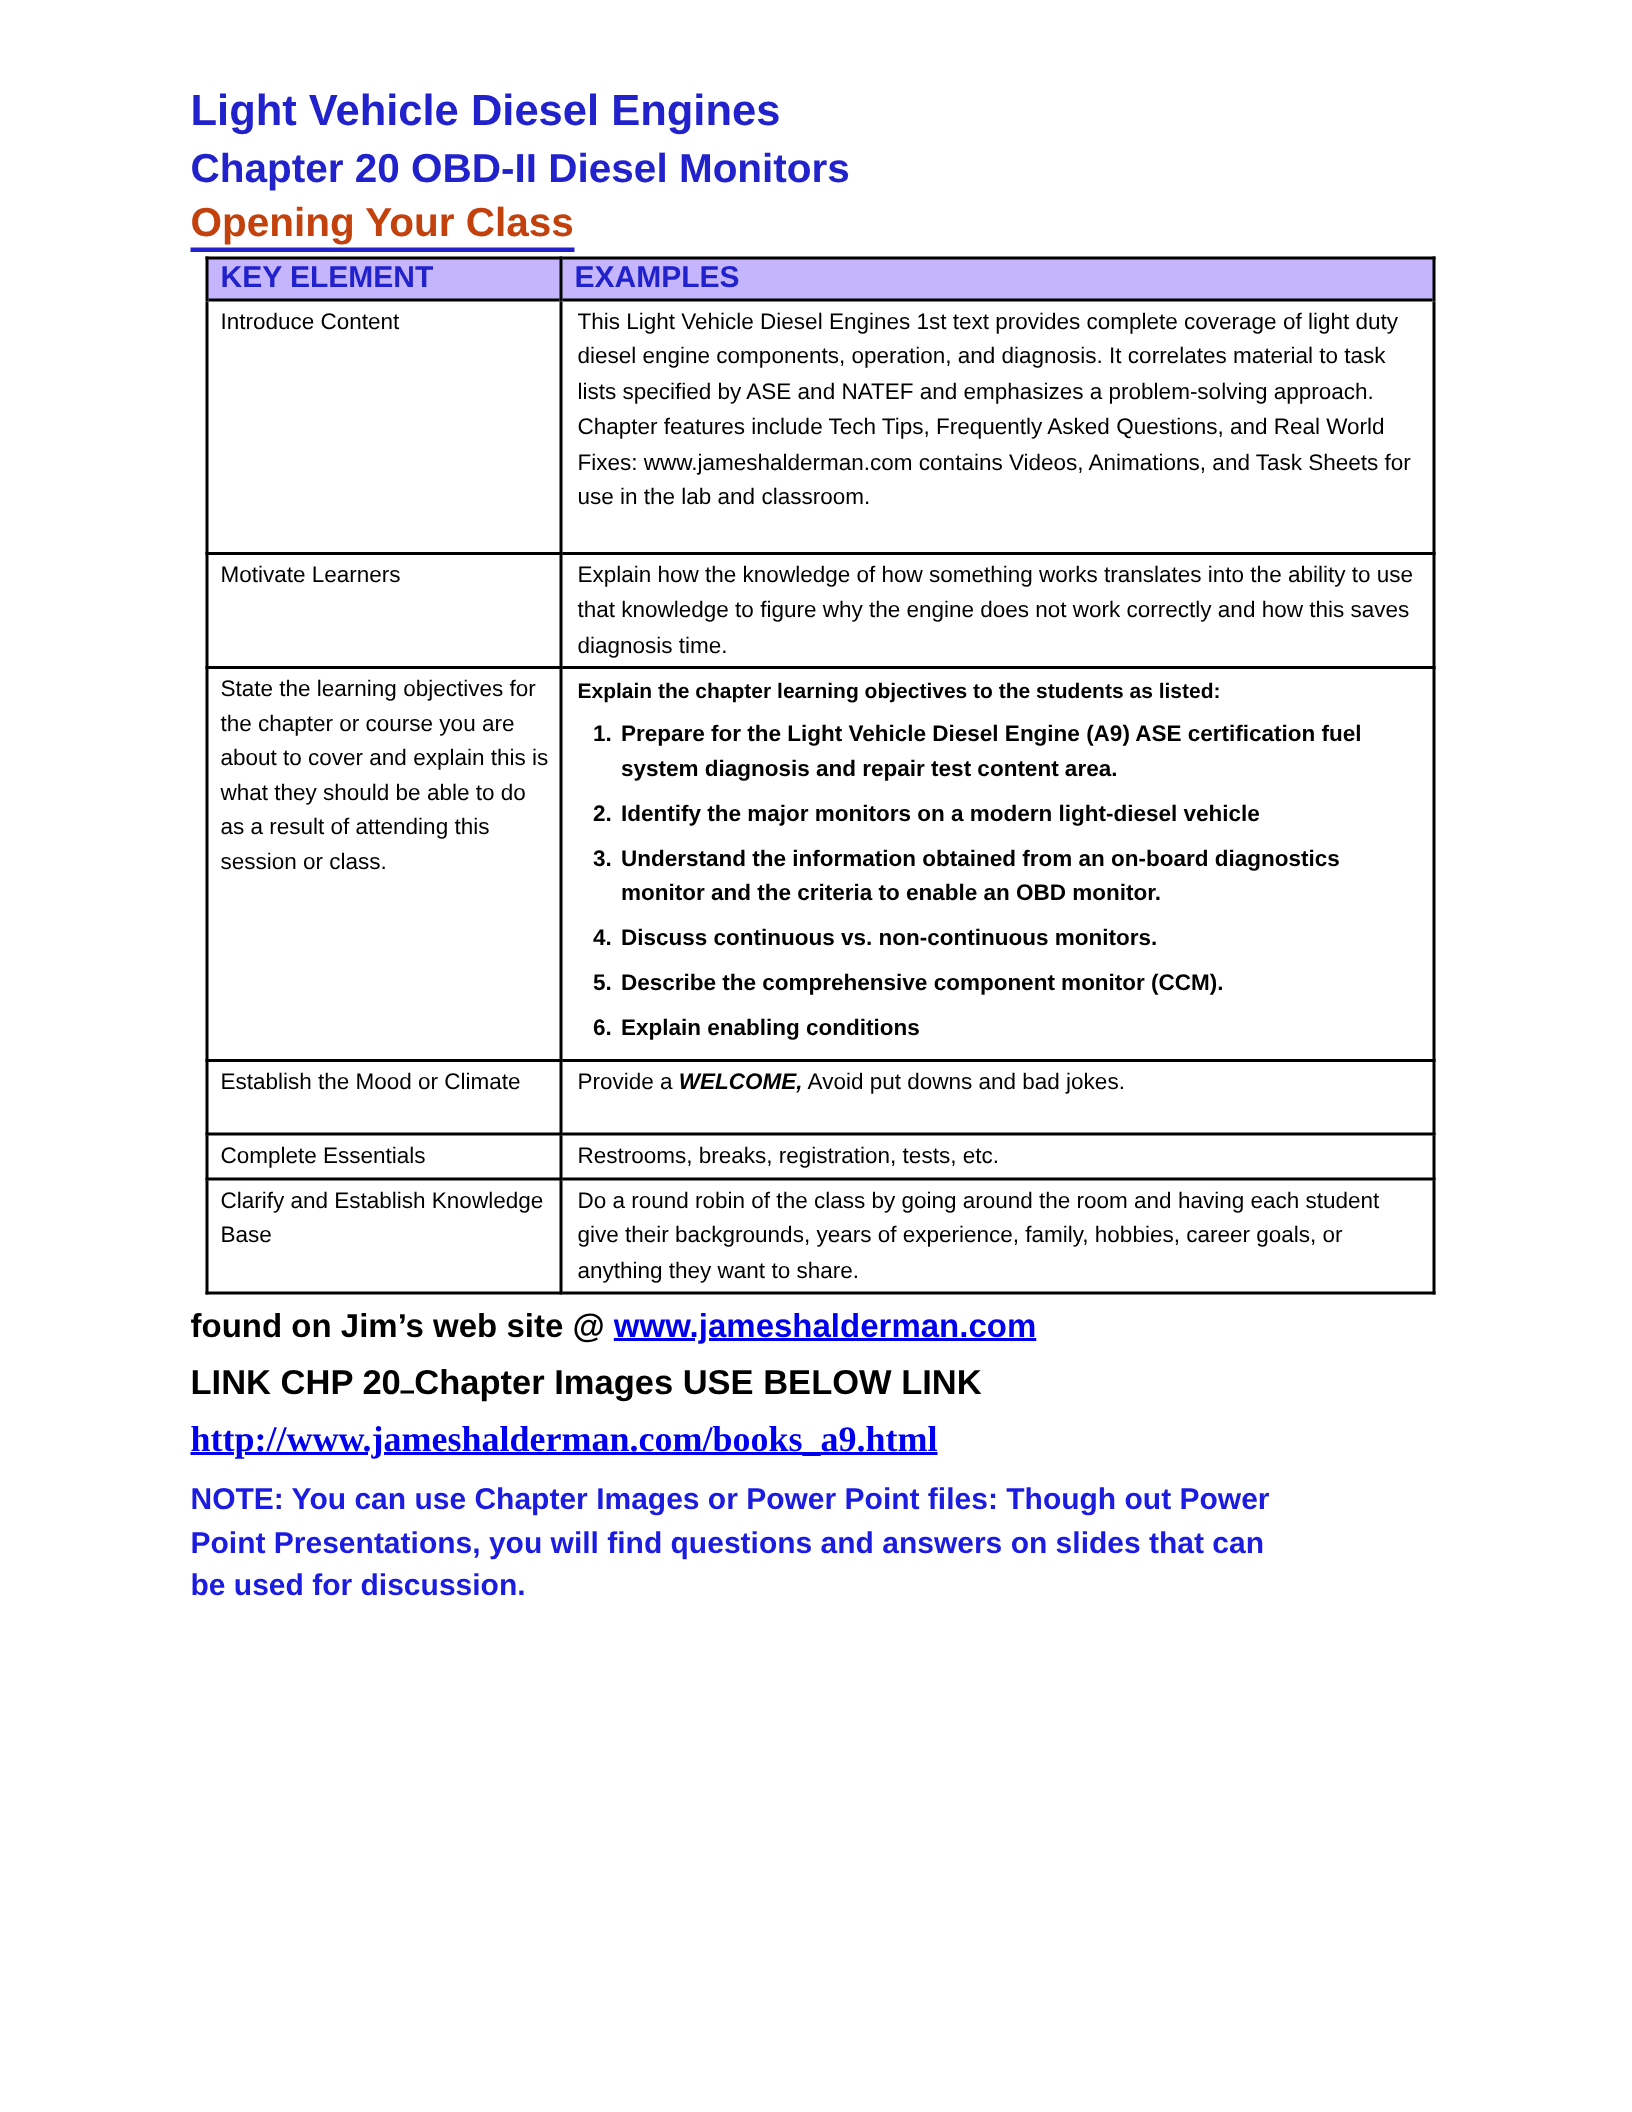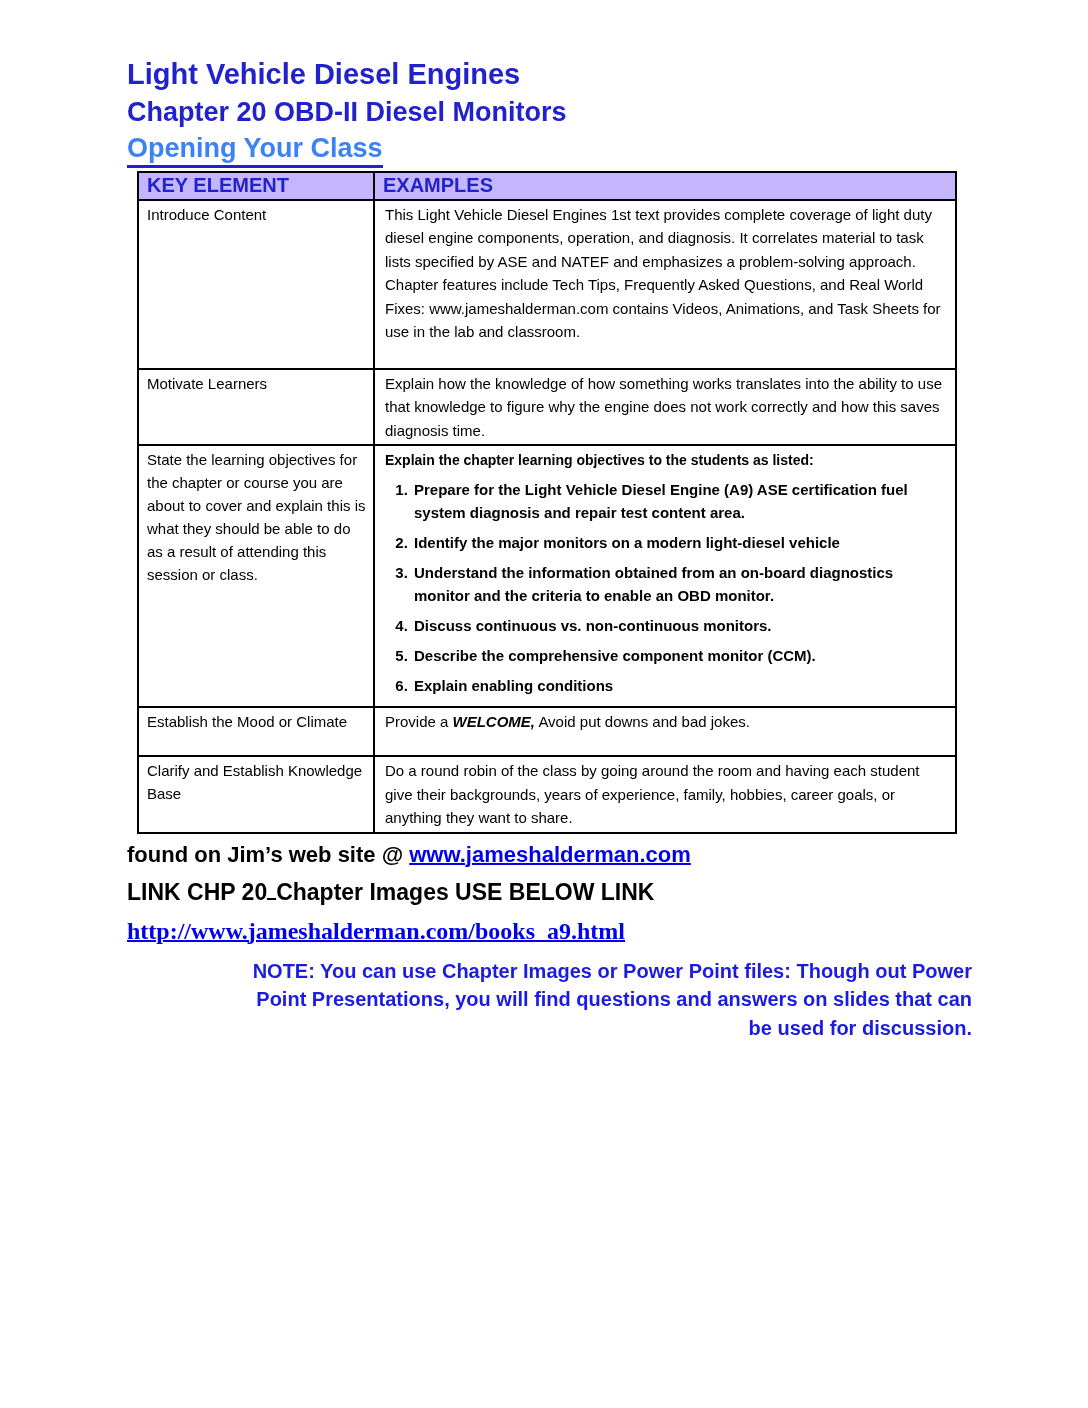--- a/index.html
+++ b/index.html
@@ -15,21 +15,21 @@
 
   h1.doc-title {
     font-size: 29px; font-weight: bold; color: #2222cc;
     line-height: 1.15; margin-bottom: 7px; letter-spacing: 0;
   }
   h2.doc-subtitle {
     font-size: 27px; font-weight: bold; color: #2222cc;
     line-height: 1.1; margin-bottom: 6px;
   }
   h3.section-heading {
-    font-size: 27px; font-weight: bold; color: #3b82f6;
+    font-size: 27px; font-weight: bold; color: #c2410c;
     line-height: 1.1; margin-bottom: 3px;
   }
   h3.section-heading .u { border-bottom: 3px solid #2222cc; display: inline-block; padding-bottom: 1px; }
 
   table.lesson {
     border-collapse: collapse;
     margin-left: 10px;
     width: 818px;
     table-layout: fixed;
   }
@@ -89,21 +89,21 @@
   .urlline a {
     font-family: "Liberation Serif", "DejaVu Serif", serif;
     font-size: 24px; font-weight: bold; color: #0000ee;
     text-decoration: underline; text-decoration-thickness: 2px; cursor: pointer;
   }
   .note2 {
     margin-top: 12px;
     font-size: 20px; font-weight: bold; color: #1c1ce0;
     line-height: 28.5px; width: 845px;
   }
-  .note2 .line { display: block; text-align: right; }
+  .note2 .line { display: block; }
 </style>
 </head>
 <body>
 
 <div class="page">
 
   <h1 class="doc-title">Light Vehicle Diesel Engines</h1>
   <h2 class="doc-subtitle">Chapter 20 OBD-II Diesel Monitors</h2>
   <h3 class="section-heading"><span class="u">Opening Your Class</span></h3>
 
@@ -138,20 +138,24 @@
             <li>Discuss continuous vs. non-continuous monitors.</li>
             <li>Describe the comprehensive component monitor (CCM).</li>
             <li>Explain enabling conditions</li>
           </ol>
         </td>
       </tr>
       <tr class="r4">
         <td class="key">Establish the Mood or Climate</td>
         <td class="ex"><span>Provide a </span><span class="welcome">WELCOME,</span><span> Avoid put downs and bad jokes.</span></td>
       </tr>
+      <tr class="r5">
+        <td class="key">Complete Essentials</td>
+        <td class="ex">Restrooms, breaks, registration, tests, etc.</td>
+      </tr>
       <tr class="r6">
         <td class="key">Clarify and Establish Knowledge Base</td>
         <td class="ex">Do a round robin of the class by going around the room and having each student give their backgrounds, years of experience, family, hobbies, career goals, or anything they want to share.</td>
       </tr>
     </tbody>
   </table>
 
   <p class="note1">
     <span class="line"><span>found on Jim’s web site @ </span><a class="blue-link">www.jameshalderman.com</a></span>
   </p>

